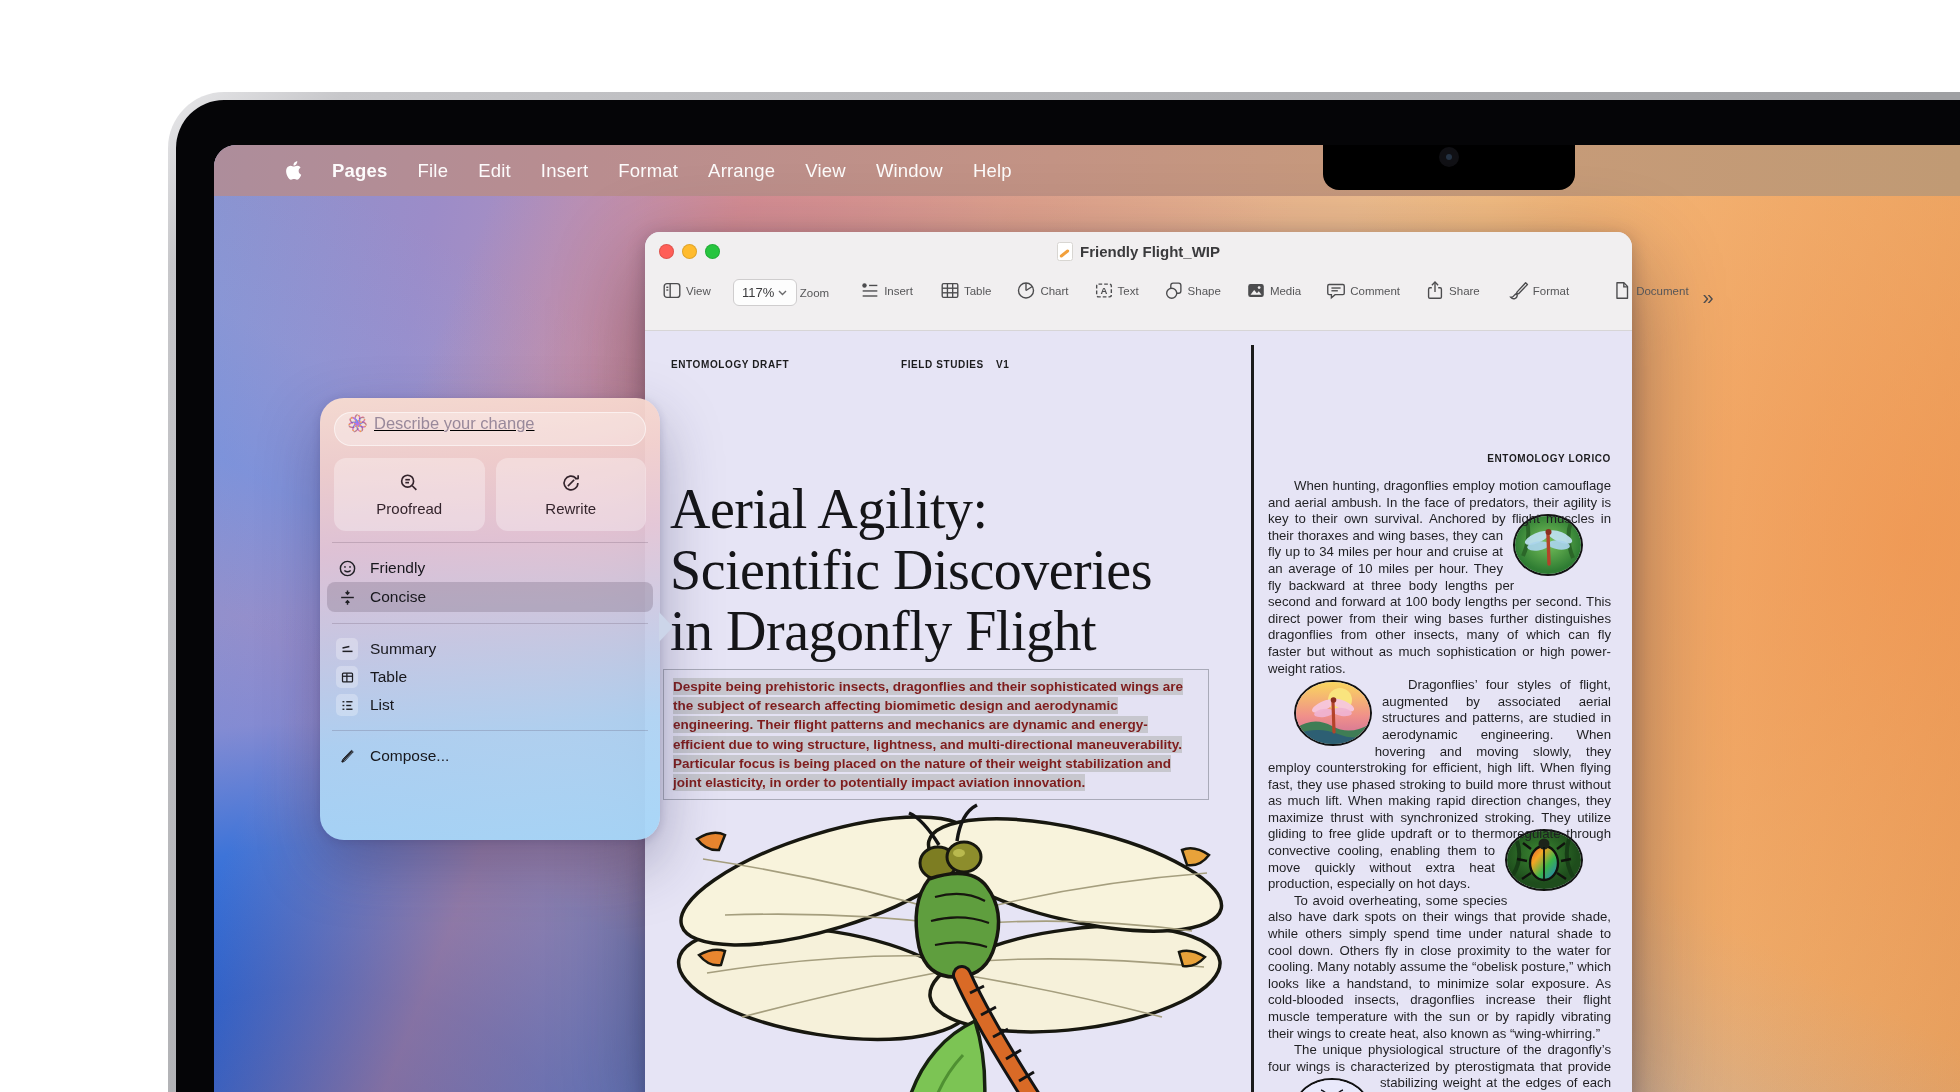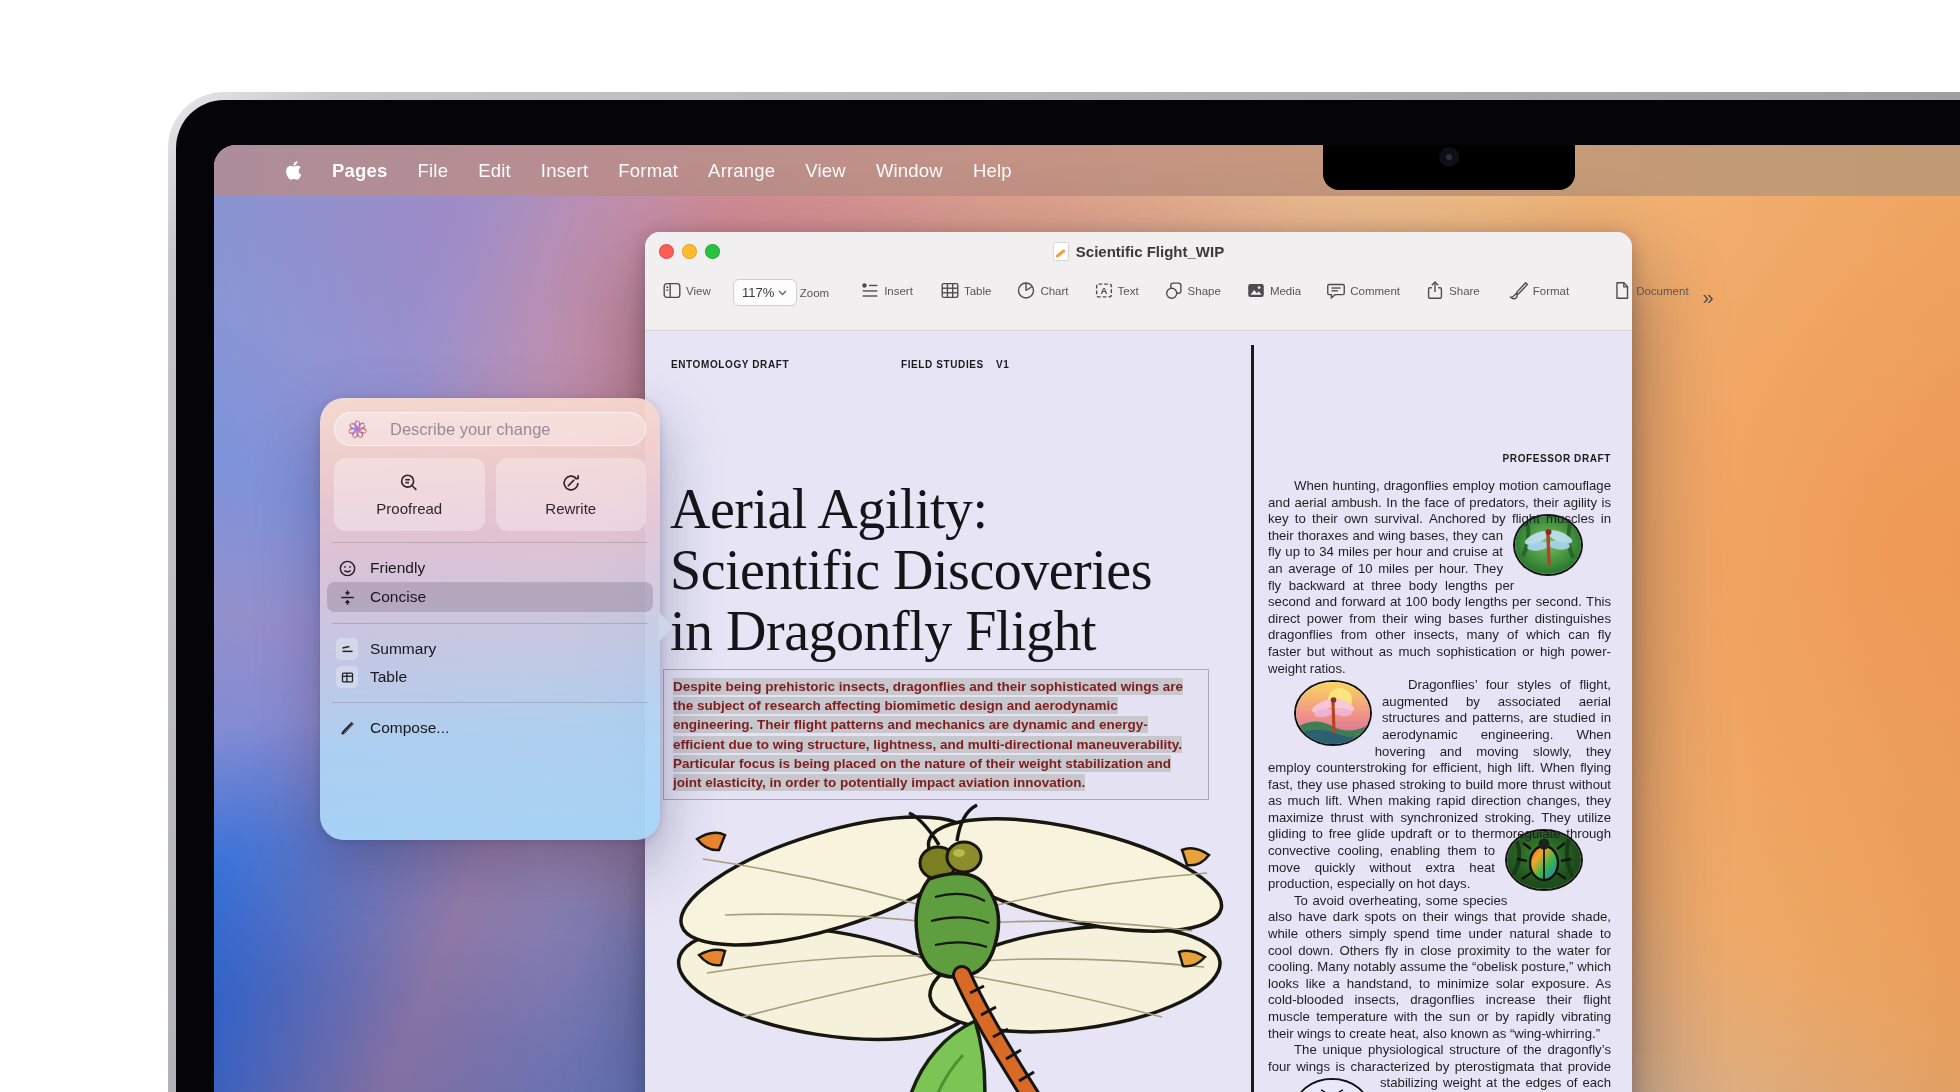--- a/index.html
+++ b/index.html
@@ -95,21 +95,21 @@
   .wt-popup{position:absolute;left:106px;top:253px;width:340px;height:442px;border-radius:24px;
     background:linear-gradient(175deg,rgba(248,220,208,.96) 0%,rgba(242,207,204,.94) 16%,
       rgba(228,197,213,.93) 33%,rgba(200,203,229,.93) 54%,rgba(175,211,243,.94) 74%,
       rgba(166,214,248,.96) 100%);
     box-shadow:0 24px 60px rgba(40,40,90,.35),0 2px 8px rgba(40,40,90,.18);}
   .wt-tail{position:absolute;right:-13px;top:214px;width:0;height:0;
     border-top:15px solid transparent;border-bottom:15px solid transparent;
     border-left:14px solid #ccd5e9;}
   .wt-input{margin:14px 14px 0;height:34px;border-radius:17px;
     background:rgba(255,255,255,.30);border:1px solid rgba(255,255,255,.55);
-    display:flex;align-items:center;padding:0 12px;gap:20px;box-sizing:border-box;}
+    display:flex;align-items:flex-start;padding:0 12px;gap:4px;box-sizing:border-box;text-decoration:underline;}
   .wt-field{flex:1;border:none;outline:none;background:transparent;font-size:16.5px;
     color:#3c2f3e;font-family:"Liberation Sans",sans-serif;}
   .wt-field::placeholder{color:#99899b;}
   .wt-btns{display:flex;gap:11px;margin:12px 14px 0;}
   .wt-btn{flex:1;height:73px;border-radius:12px;background:rgba(255,255,255,.32);
     display:flex;flex-direction:column;align-items:center;justify-content:center;gap:6px;
     font-size:15px;font-weight:500;color:#34242c;}
   .wt-sep{height:1px;background:rgba(60,40,60,.18);margin:11px 12px;}
   .wt-row{display:flex;align-items:center;gap:12px;height:28px;margin:0 7px;padding:0 9px;
     font-size:15.5px;font-weight:500;color:#17171c;border-radius:8px;}
@@ -155,21 +155,21 @@
       </div>
   </div>
 
   <div class="pages-window">
     <div class="titlebar">
       <span class="tl red"></span>
       <span class="tl yellow"></span>
       <span class="tl green"></span>
       <div class="wtitle">
         <span class="doc-ic"></span>
-        <span>Scientific Flight_WIP</span>
+        <span>Friendly Flight_WIP</span>
       </div>
     </div>
 
     <div class="toolbar">
       <div class="tb-item" style="margin-left:16px">
         <span class="wt-ic">
           <svg width="23" height="23" viewBox="0 0 24 24" fill="none" stroke="#4c4c4e" stroke-width="1.5">
               <rect x="3.5" y="4.5" width="17" height="15" rx="3"></rect>
               <line x1="10" y1="4.5" x2="10" y2="19.5"></line>
               <line x1="5.8" y1="8.5" x2="8" y2="8.5"></line>
@@ -343,21 +343,21 @@
 
         <path d="M256 430 C226 340 258 262 318 234 C334 284 332 360 300 430 Z" fill="#7cc454" stroke="#172110" stroke-width="3.5"></path>
         <path d="M268 412 C260 350 276 300 306 268" stroke="#4f9032" stroke-width="3" fill="none"></path>
         <path d="M430 430 C448 376 478 350 518 344 C512 384 488 414 458 430 Z" fill="#6ab746" stroke="#172110" stroke-width="3.5"></path>
         <path d="M346 430 q8 -48 36 -60 q6 38 -14 60z" fill="#5da23e" stroke="#172110" stroke-width="3"></path>
       </svg>
 
       <div class="col-rule"></div>
 
       <div class="right-col">
-        <div class="byline">PROFESSOR DRAFT</div>
+        <div class="byline">ENTOMOLOGY LORICO</div>
         <p>
           <span>When hunting, dragonflies employ motion camouflage and aerial ambush. In the face of predators, their agility is key to their own survival. </span><span class="fig figR" style="width:66px;height:58px">
               <svg width="66" height="58" viewBox="0 0 66 58">
                 <defs>
                   <radialGradient id="g1" cx="50%" cy="45%">
                     <stop offset="0%" stop-color="#79c25c"></stop>
                     <stop offset="100%" stop-color="#2f7d33"></stop>
                   </radialGradient>
                 </defs>
                 <rect width="66" height="58" fill="url(#g1)"></rect>
@@ -531,20 +531,33 @@
     <div class="wt-row">
       <span class="wt-chip">
         <svg width="15" height="15" viewBox="0 0 24 24" fill="none" stroke="#1f1f24" stroke-width="2">
             <rect x="4" y="5" width="16" height="14" rx="1.5"></rect>
             <line x1="4" y1="10" x2="20" y2="10"></line>
             <line x1="11" y1="5" x2="11" y2="19"></line>
           </svg>
       </span>
       <span>Table</span>
     </div>
+    <div class="wt-row">
+      <span class="wt-chip">
+        <svg width="15" height="15" viewBox="0 0 24 24" fill="none" stroke="#1f1f24" stroke-width="2.2">
+            <line x1="4" y1="6" x2="7" y2="6"></line>
+            <line x1="4" y1="12" x2="7" y2="12"></line>
+            <line x1="4" y1="18" x2="7" y2="18"></line>
+            <line x1="10" y1="6" x2="20" y2="6"></line>
+            <line x1="10" y1="12" x2="18" y2="12"></line>
+            <line x1="10" y1="18" x2="20" y2="18"></line>
+          </svg>
+      </span>
+      <span>List</span>
+    </div>
 
     <div class="wt-sep"></div>
 
     <div class="wt-row">
       <span class="wt-ic">
         <svg width="19" height="19" viewBox="0 0 24 24" fill="none" stroke="#1f1f24" stroke-width="1.9">
             <path d="M5 19L17.5 5.5"></path>
             <path d="M5 19l.8-3.2L17 4.2l2.3 1.9L8 18.3z" stroke-width="1.2"></path>
           </svg>
       </span>

